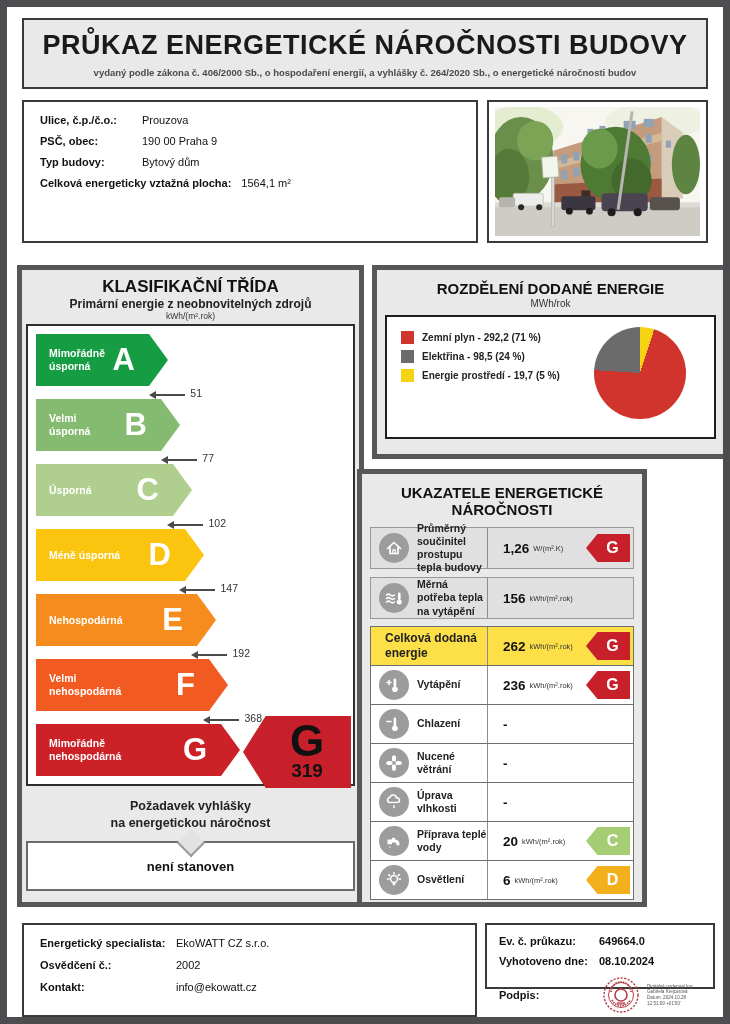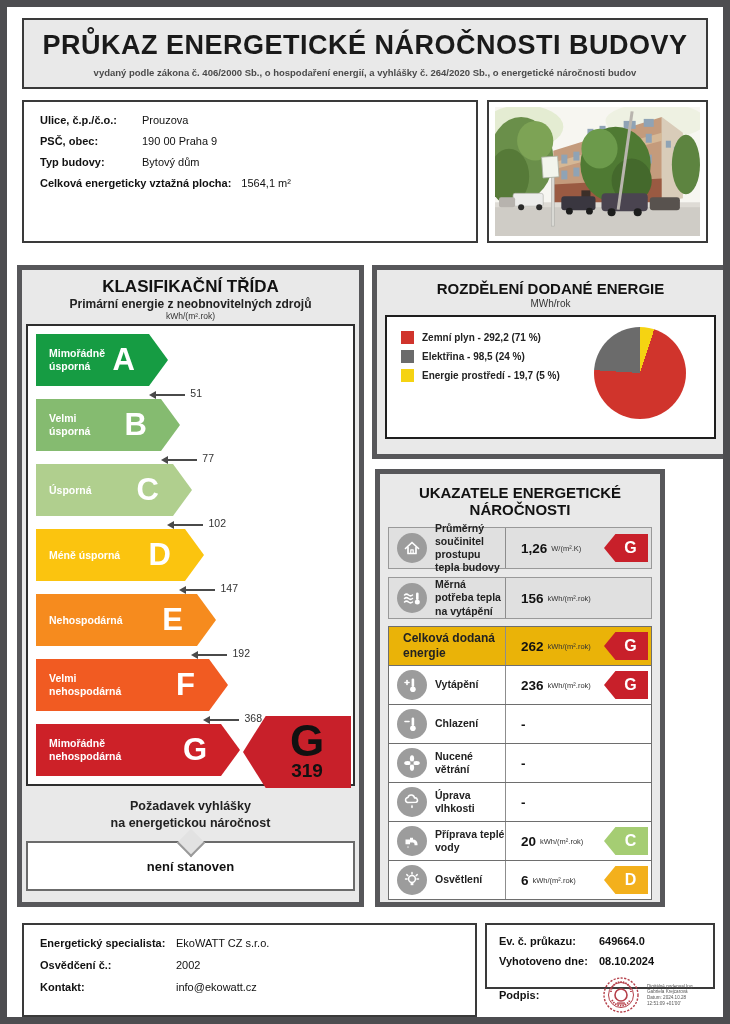--- a/index.html
+++ b/index.html
@@ -44,26 +44,26 @@
   .pie-panel{position:absolute;left:365px;top:258px;width:357px;height:194px;border:5px solid #57575a;background:#e9e9e9;box-sizing:border-box;padding:6px 8px;}
   .pie-title{font-size:15px;font-weight:bold;text-align:center;color:#111;margin-top:4px;}
   .pie-unit{font-size:10px;text-align:center;color:#333;margin:1px 0 6px;}
   .pie-inner{background:#fff;border:2px solid #1e1e1e;box-sizing:border-box;height:124px;display:flex;align-items:flex-start;}
   .legend{padding:14px 0 0 14px;flex:1;}
   .legend-item{display:flex;align-items:center;margin-bottom:6px;}
   .legend-swatch{width:13px;height:13px;margin-right:8px;flex:none;}
   .legend-label{font-size:10px;font-weight:bold;color:#222;white-space:nowrap;}
   .pie{width:92px;height:92px;border-radius:50%;margin:10px 28px 0 0;flex:none;}
   
-  .ind-panel{position:absolute;left:368px;top:462px;width:290px;height:438px;border:5px solid #57575a;background:#e9e9e9;box-sizing:border-box;padding:6px 8px;}
+  .ind-panel{position:absolute;left:350px;top:462px;width:290px;height:438px;border:5px solid #57575a;background:#e9e9e9;box-sizing:border-box;padding:6px 8px;}
   .ind-title{font-size:15px;font-weight:bold;text-align:center;color:#111;margin:4px 0 9px;}
   .ind-row{display:flex;align-items:center;box-sizing:border-box;position:relative;}
   .ind-row.boxed{height:42px;border:1px solid #999;background:#e0e0e0;margin-bottom:8px;}
   .ind-row.table{height:40px;border:1px solid #6e6e6e;background:#fff;margin-top:-1px;}
-  .ind-row.total{background:#eab308;}
+  .ind-row.total{background:#fde047;}
   .icon-cell{width:46px;display:flex;justify-content:center;flex:none;}
   .icon-circle{width:30px;height:30px;border-radius:50%;background:#9c9c9c;display:flex;align-items:center;justify-content:center;}
   .icon-circle svg{width:24px;height:24px;}
   .ind-label{flex:1;font-size:10.5px;font-weight:bold;color:#222;line-height:1.25;}
   .total .ind-label{font-size:12px;padding-left:14px;}
   .ind-sep{width:1px;align-self:stretch;background:#8d8d8d;flex:none;}
   .ind-value{width:145px;flex:none;display:flex;align-items:center;padding-left:15px;box-sizing:border-box;}
   .ind-value .num{font-size:13.5px;font-weight:bold;color:#111;margin-right:4px;}
   .ind-value .unit{font-size:7.5px;color:#333;}
   .badge{position:absolute;right:3px;top:50%;transform:translateY(-50%);width:44px;height:28px;display:flex;align-items:center;justify-content:center;padding-left:9px;box-sizing:border-box;

